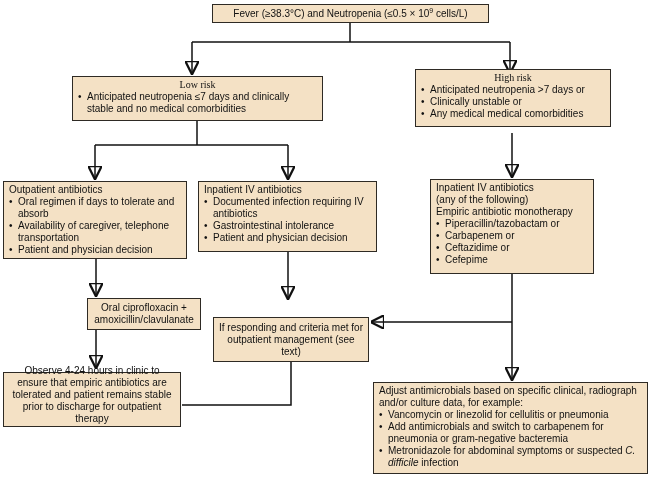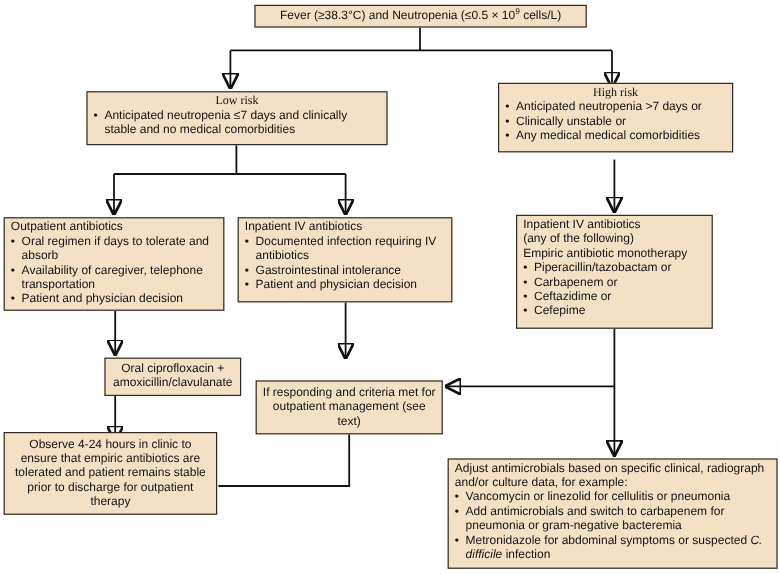--- a/index.html
+++ b/index.html
@@ -24,21 +24,21 @@
   i{font-style:italic;}
   
   #box-root{left:212px;top:4px;width:277px;height:19px;}
   #box-low-risk{left:72px;top:76px;width:251px;height:45px;}
   #box-high-risk{left:415px;top:69px;width:196px;height:58px;}
   #box-outpatient{left:3px;top:181px;width:184px;height:78px;}
   #box-inpatient-mid{left:198px;top:181px;width:179px;height:71px;}
   #box-inpatient-right{left:430px;top:179px;width:164px;height:95px;}
   #box-oral-cipro{left:42px;top:298px;width:114px;height:32px;margin-left:45px;}
   #box-if-responding{left:213px;top:301px;width:156px;height:45px;margin-top:16px;}
-  #box-observe{left:3px;top:360px;width:178px;height:69px;}
+  #box-observe{left:3px;top:372px;width:178px;height:55px;justify-content:flex-end;}
   #box-adjust{left:373px;top:382px;width:275px;height:92px;}
 </style>
 </head>
 <body>
 
 <div class="stage">
 
   <svg class="wires" width="650" height="478" viewBox="0 0 650 478">
     <defs>
       <marker id="ah" markerWidth="9" markerHeight="9" viewBox="0 0 9 9" refX="8" refY="4.5" orient="auto">

